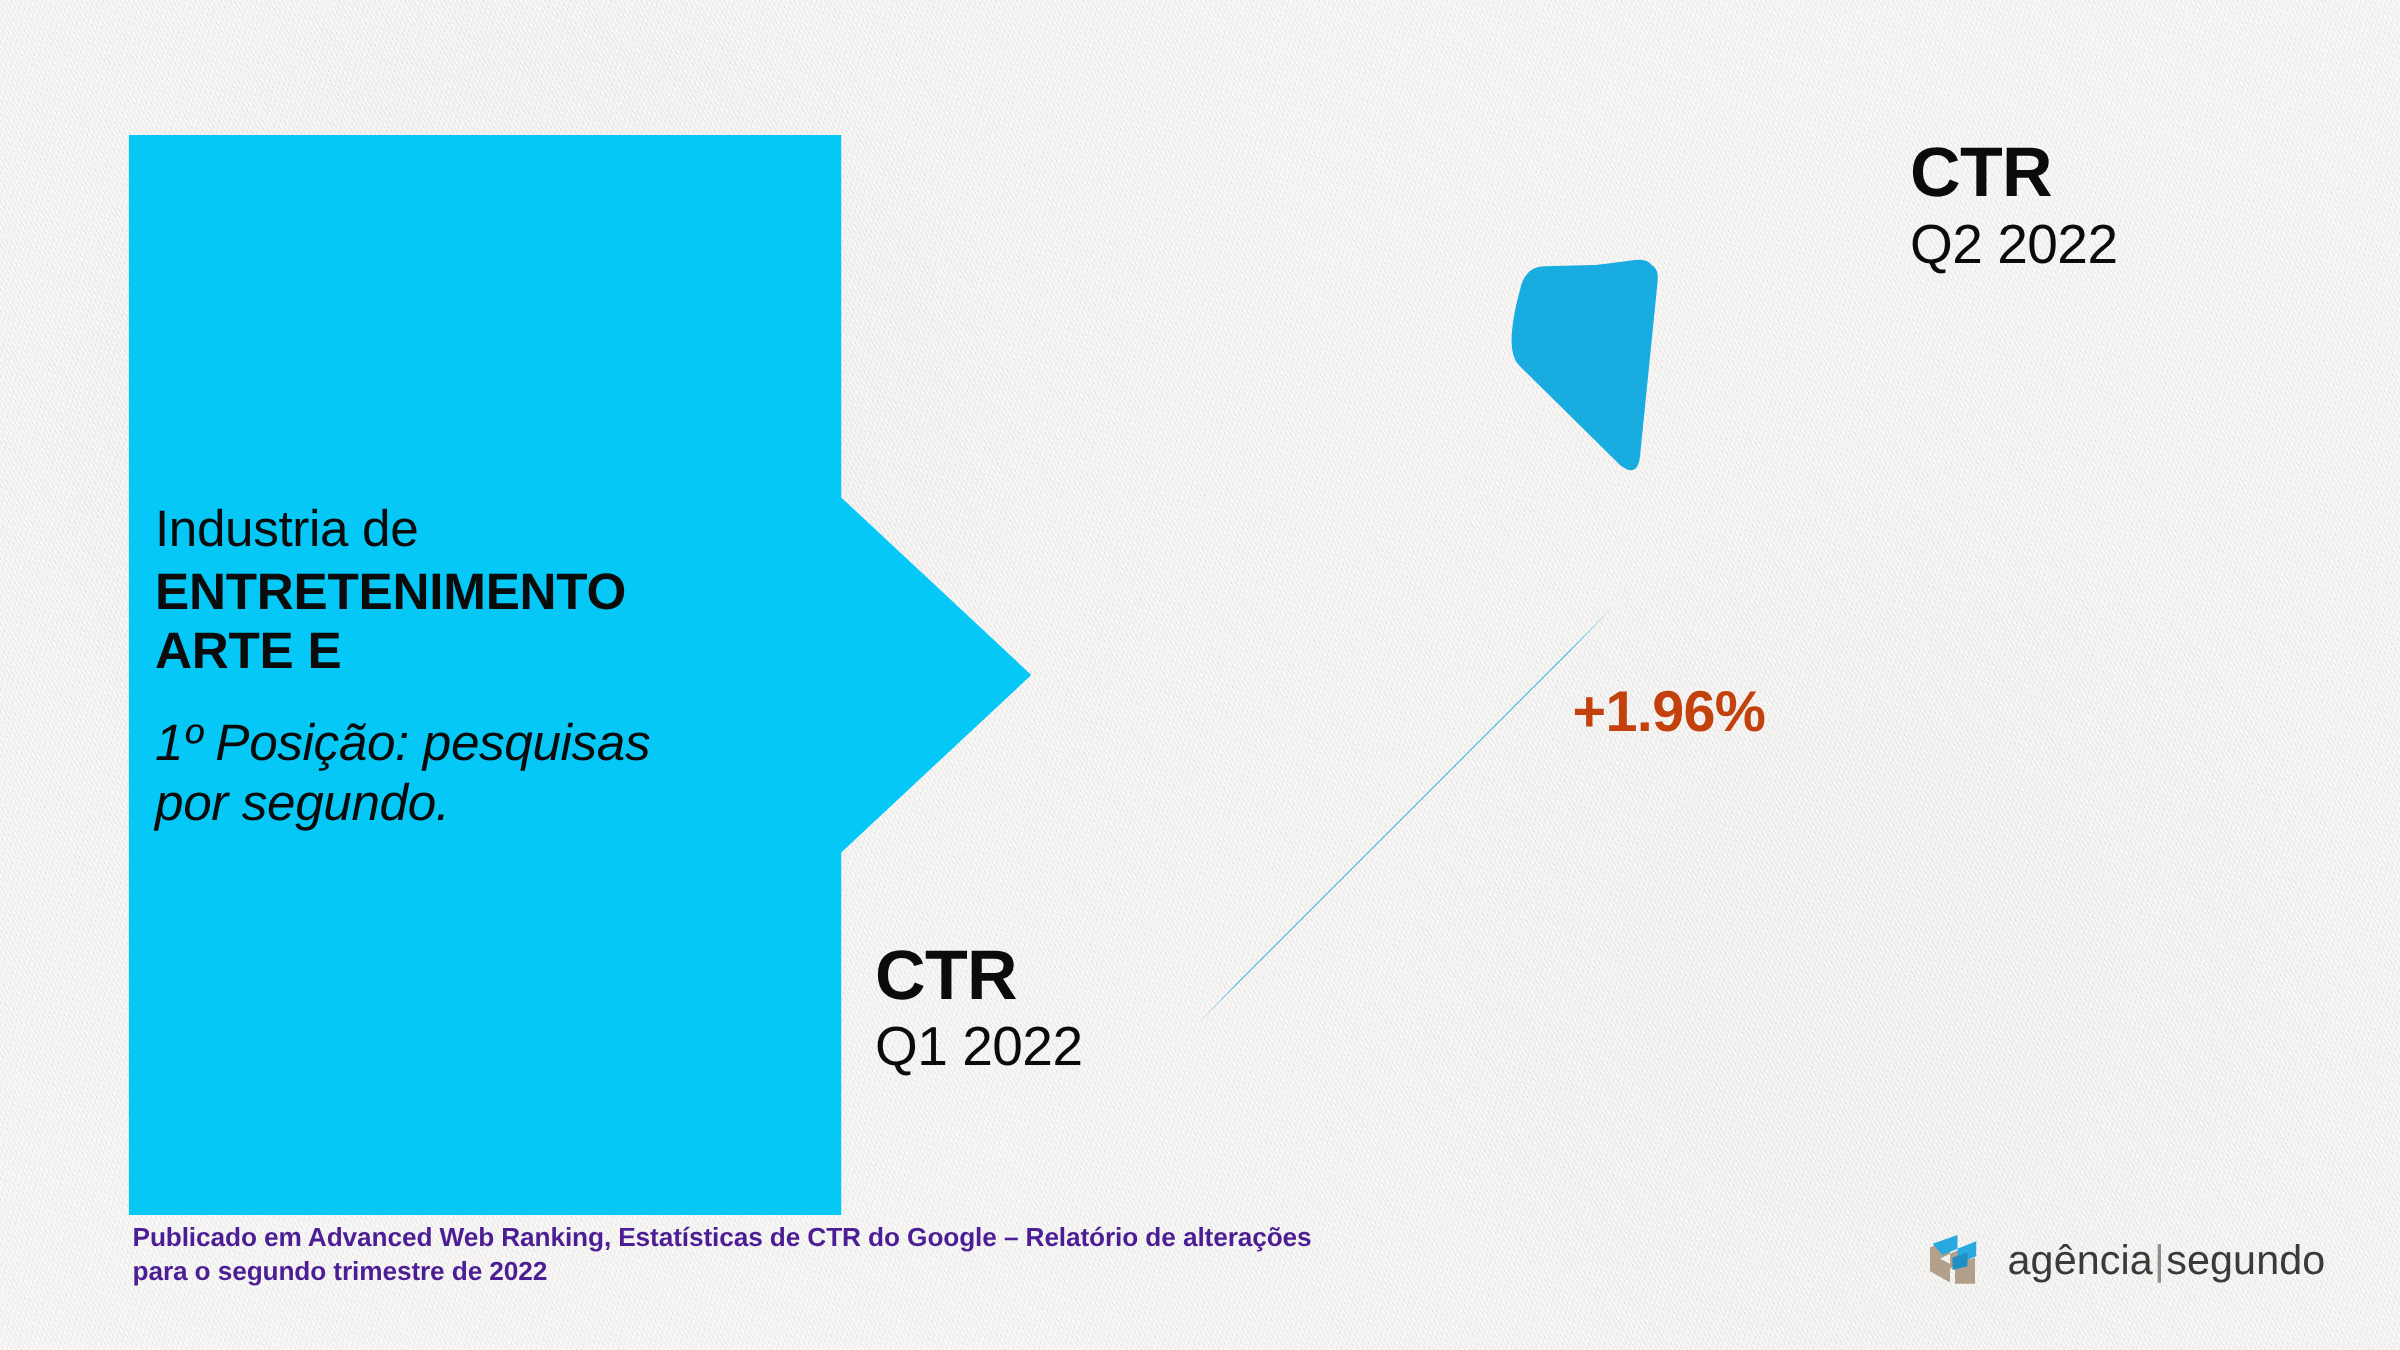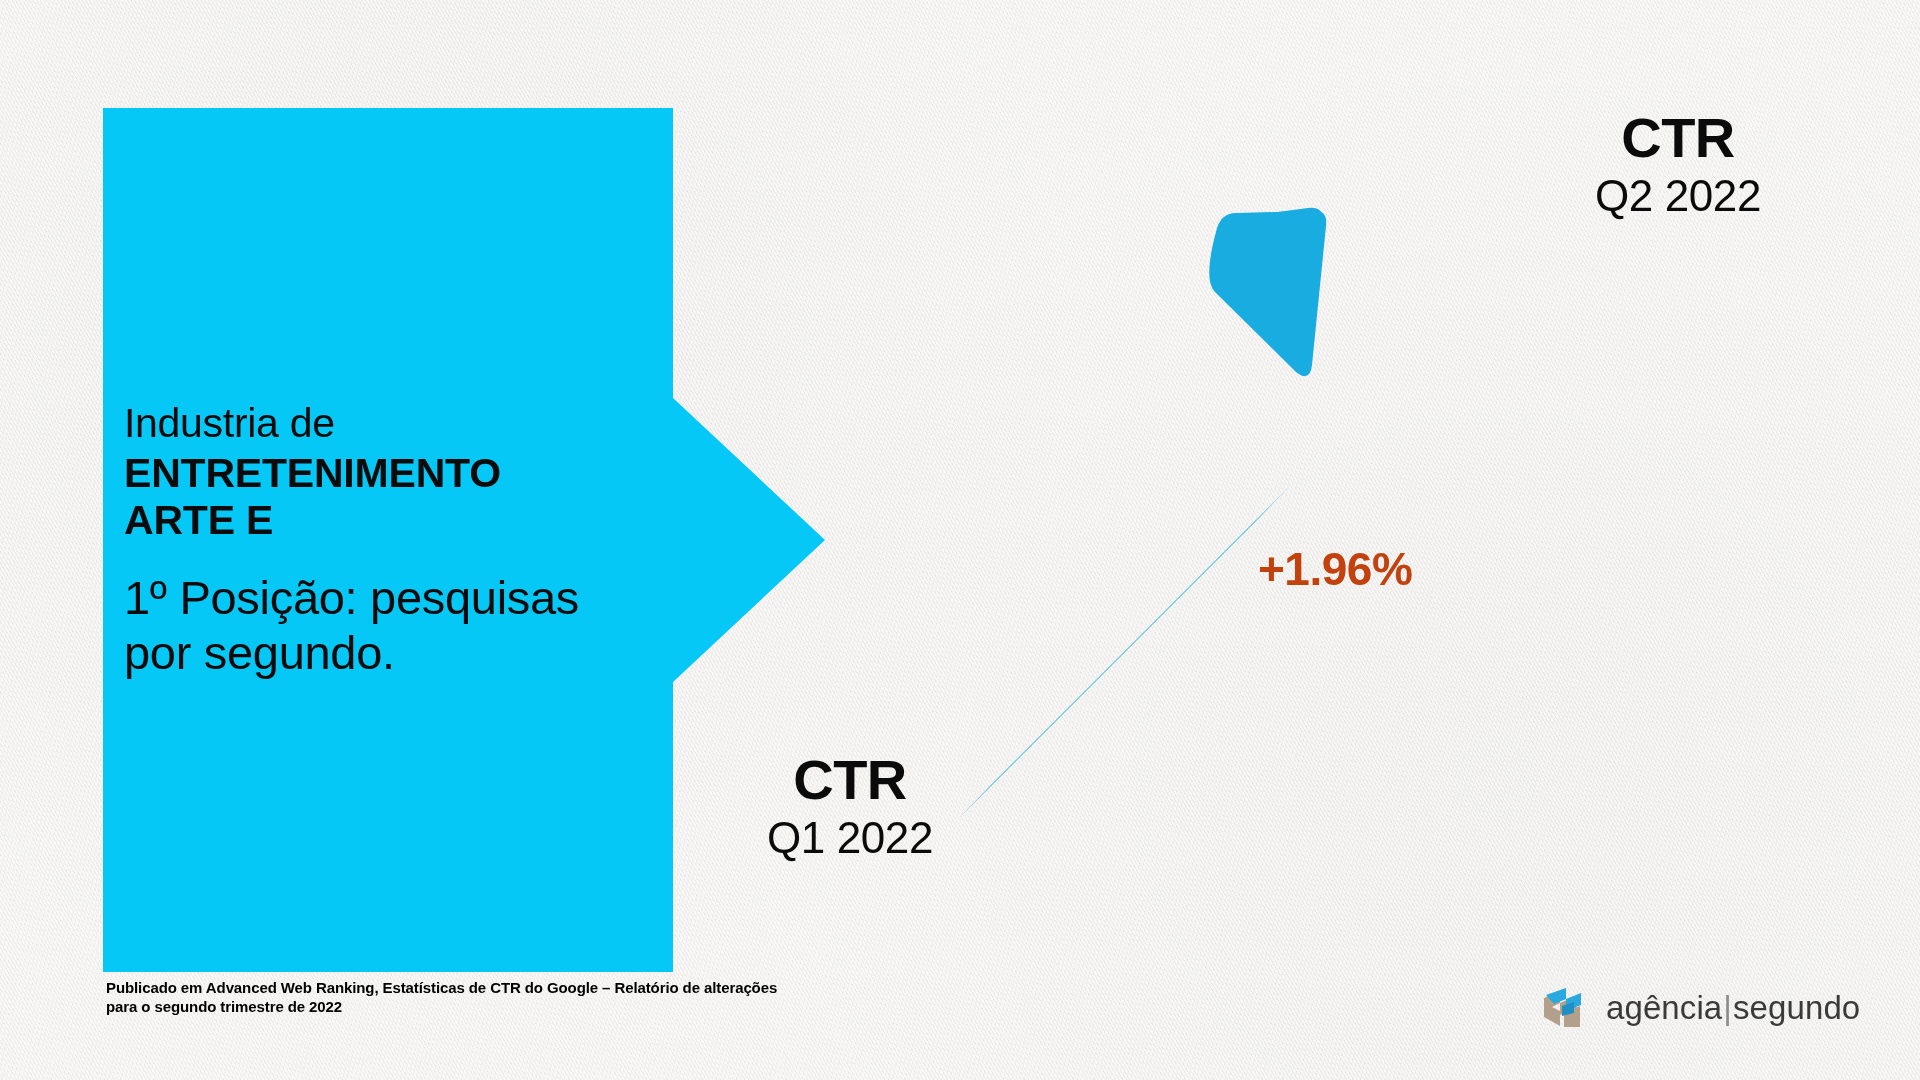--- a/index.html
+++ b/index.html
@@ -59,39 +59,40 @@
   .panel-line-bold {
     font-size: 41px;
     font-weight: 700;
     line-height: 1.16;
     letter-spacing: -0.2px;
     text-transform: uppercase;
   }
   #panel-industry-name { margin-top: 2px; }
   #panel-position {
     margin-top: 26px;
-    font-size: 47px;
+    font-size: 41px;
     font-weight: 400;
     line-height: 1.17;
     letter-spacing: -0.3px;
+    font-style: italic;
   }
 
   
   #growth-arrow {
     position: absolute;
     left: 900px;
     top: 180px;
     width: 500px;
     height: 660px;
     overflow: visible;
   }
   #growth-arrow svg { display: block; overflow: visible; }
 
   
-  .ctr-label { position: absolute; color: #0b0b0b; text-align: center; }
+  .ctr-label { position: absolute; color: #0b0b0b; }
   .ctr-label .ctr-title {
     font-size: 56px;
     font-weight: 700;
     line-height: 1.0;
     letter-spacing: -0.5px;
     display: block;
   }
   .ctr-label .ctr-period {
     font-size: 44px;
     font-weight: 400;
@@ -114,24 +115,24 @@
     color: #c2410c;
     white-space: nowrap;
   }
 
   
   #source-note {
     position: absolute;
     left: 106px;
     top: 978px;
     width: 1120px;
-    font-size: 15px;
+    font-size: 21px;
     font-weight: 700;
     line-height: 1.28;
-    color: #000000;
+    color: #4c1d95;
     letter-spacing: -0.1px;
   }
 
   #brand-logo {
     position: absolute;
     left: 1540px;
     top: 982px;
     display: flex;
     align-items: center;
     gap: 14px;

